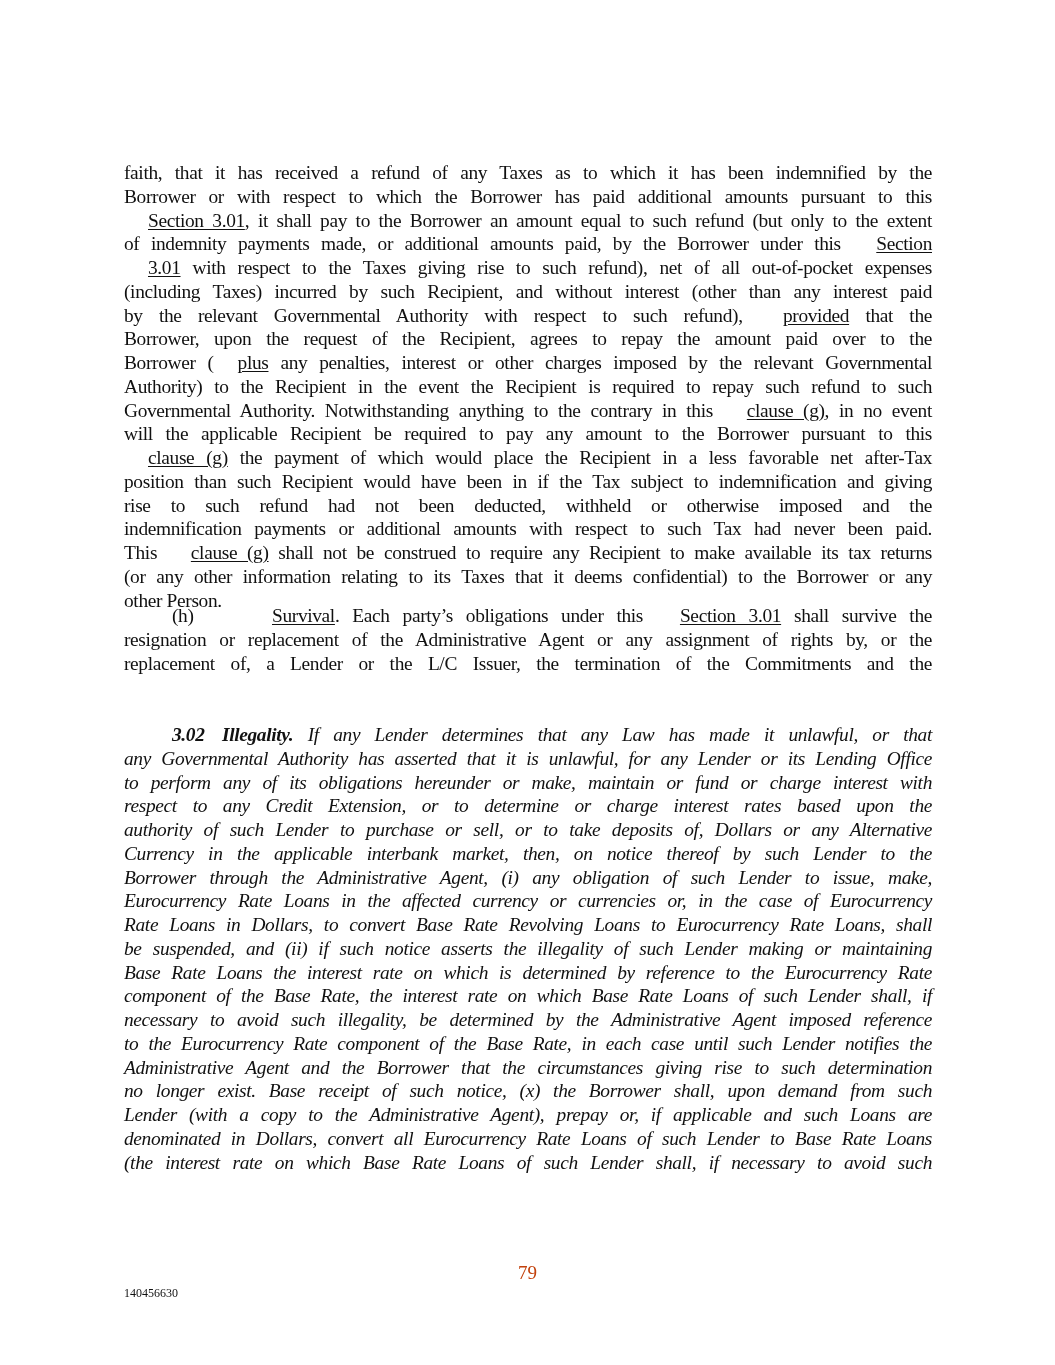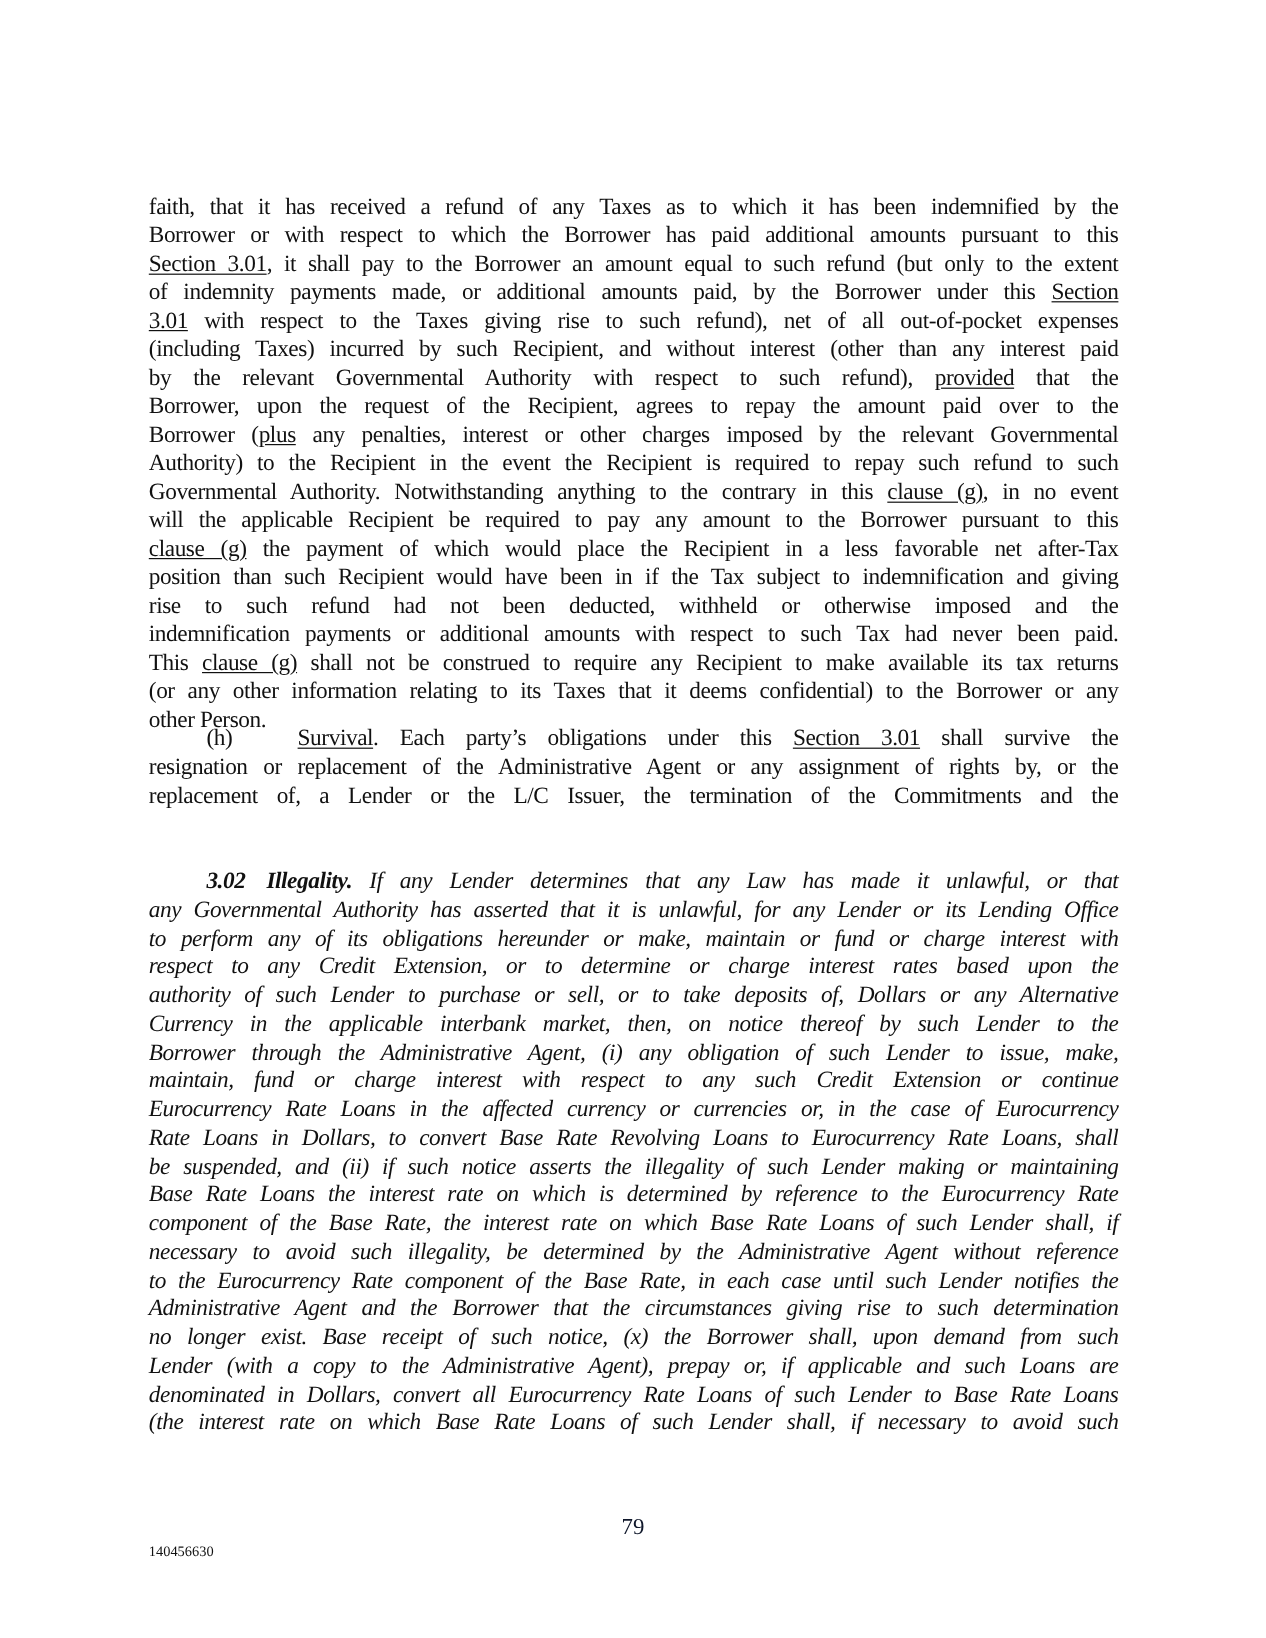--- a/index.html
+++ b/index.html
@@ -10,30 +10,30 @@
     .text {
       position: absolute; left: 124px; width: 808px;
       font-family: "Liberation Serif", serif; font-size: 19.4px; color: #111111;
       letter-spacing: -0.35px;
     }
     .line {
       height: 23.75px; line-height: 23.75px; white-space: nowrap;
       text-align: justify; text-align-last: justify;
     }
     .line.last { text-align-last: left; }
-    .u { text-decoration: underline; text-underline-offset: 2px; }
+    .u { text-decoration: underline; text-underline-offset: 2px; margin-left: 24px; }
     .b { font-weight: bold; }
     .indent { padding-left: 48px; }
     .tab { display: inline-block; }
     .p1 { top: 161px; }
     .p2 { top: 604px; }
     .p3 { top: 723px; font-style: italic; }
     .page-number {
       position: absolute; top: 1262px; left: 0; width: 1055px; text-align: center;
-      font-family: "Liberation Serif", serif; font-size: 19px; color: #0f172a;
+      font-family: "Liberation Serif", serif; font-size: 19px; color: #c2410c;
     }
     .doc-id {
       position: absolute; top: 1286px; left: 124px;
       font-family: Liberation Serif, serif; font-size: 12px; color: #111111;
     }
   </style>
 </head>
 <body>
 
 <div class="page">
@@ -67,27 +67,26 @@
   </div>
 
   <div class="text p3">
     <div class="line indent"><span class="b tab" style="width:50px">3.02</span><span class="b">Illegality.</span><span>  If any Lender determines that any Law has made it unlawful, or that</span></div>
     <div class="line"><span>any Governmental Authority has asserted that it is unlawful, for any Lender or its Lending Office</span></div>
     <div class="line"><span>to perform any of its obligations hereunder or make, maintain or fund or charge interest with</span></div>
     <div class="line"><span>respect to any Credit Extension, or to determine or charge interest rates based upon the</span></div>
     <div class="line"><span>authority of such Lender to purchase or sell, or to take deposits of, Dollars or any Alternative</span></div>
     <div class="line"><span>Currency in the applicable interbank market, then, on notice thereof by such Lender to the</span></div>
     <div class="line"><span>Borrower through the Administrative Agent, (i) any obligation of such Lender to issue, make,</span></div>
-    <div class="line"><span>maintain, fund or charge interest with respect to any such Credit Extension or continue</span></div>
     <div class="line"><span>Eurocurrency Rate Loans in the affected currency or currencies or, in the case of Eurocurrency</span></div>
     <div class="line"><span>Rate Loans in Dollars, to convert Base Rate Revolving Loans to Eurocurrency Rate Loans, shall</span></div>
     <div class="line"><span>be suspended, and (ii) if such notice asserts the illegality of such Lender making or maintaining</span></div>
     <div class="line"><span>Base Rate Loans the interest rate on which is determined by reference to the Eurocurrency Rate</span></div>
     <div class="line"><span>component of the Base Rate, the interest rate on which Base Rate Loans of such Lender shall, if</span></div>
-    <div class="line"><span>necessary to avoid such illegality, be determined by the Administrative Agent without reference</span></div>
+    <div class="line"><span>necessary to avoid such illegality, be determined by the Administrative Agent imposed reference</span></div>
     <div class="line"><span>to the Eurocurrency Rate component of the Base Rate, in each case until such Lender notifies the</span></div>
     <div class="line"><span>Administrative Agent and the Borrower that the circumstances giving rise to such determination</span></div>
     <div class="line"><span>no longer exist.  Base receipt of such notice, (x) the Borrower shall, upon demand from such</span></div>
     <div class="line"><span>Lender (with a copy to the Administrative Agent), prepay or, if applicable and such Loans are</span></div>
     <div class="line"><span>denominated in Dollars, convert all Eurocurrency Rate Loans of such Lender to Base Rate Loans</span></div>
     <div class="line"><span>(the interest rate on which Base Rate Loans of such Lender shall, if necessary to avoid such</span></div>
   </div>
 
   <div class="page-number">79</div>
   <div class="doc-id">140456630</div>

